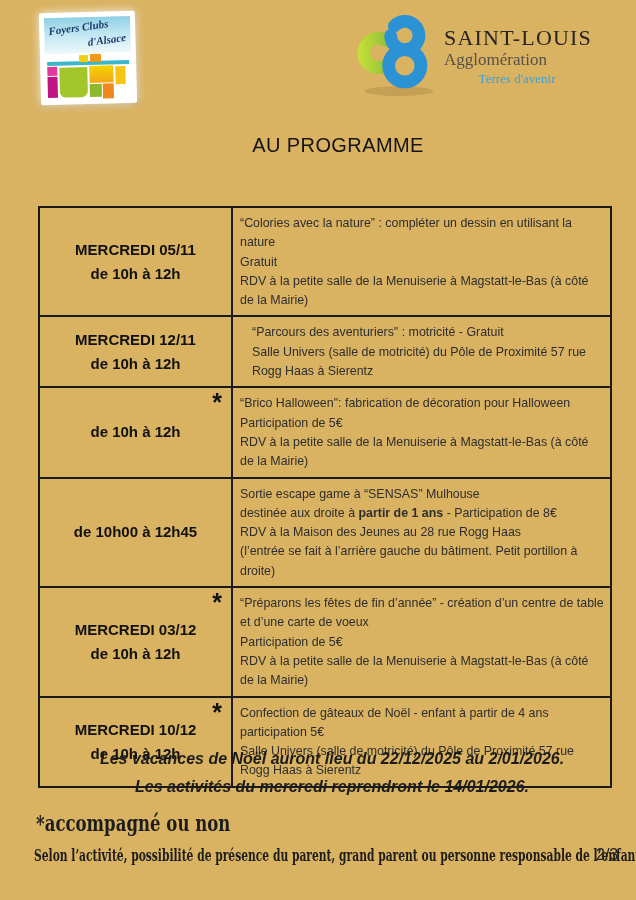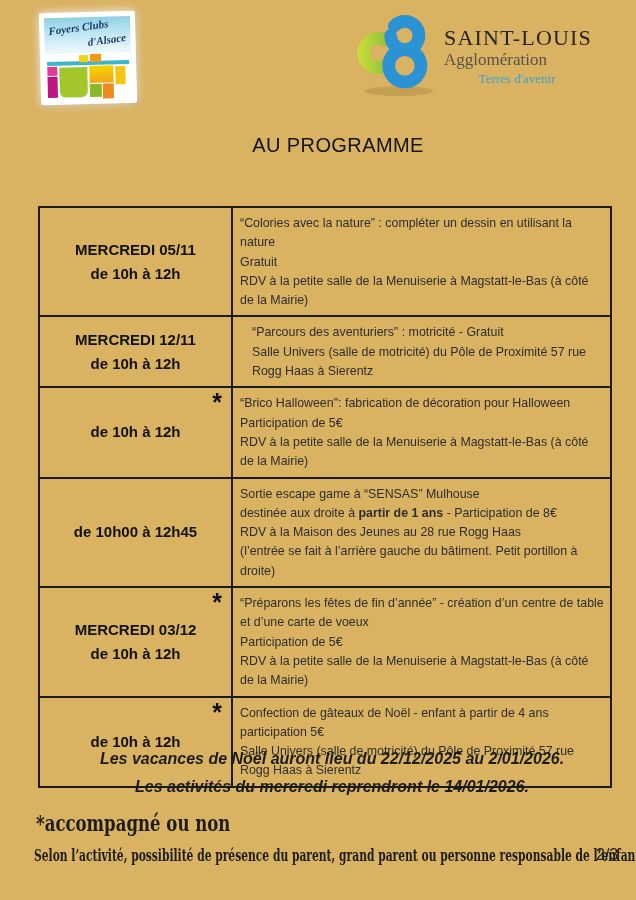--- a/index.html
+++ b/index.html
@@ -214,20 +214,21 @@
         </div>
         <div class="content-cell">
           <div class="line"><span>“Préparons les fêtes de fin d’année” - création d’un centre de table et d’une carte de voeux</span></div>
           <div class="line"><span>Participation de 5€</span></div>
           <div class="line"><span>RDV à la petite salle de la Menuiserie à Magstatt-le-Bas (à côté de la Mairie)</span></div>
         </div>
       </div>
       <div class="trow">
         <div class="date-cell">
           <span class="ast">*</span>
+          <div>MERCREDI 10/12</div>
           <div>de 10h à 12h</div>
         </div>
         <div class="content-cell">
           <div class="line"><span>Confection de gâteaux de Noël - enfant à partir de 4 ans</span></div>
           <div class="line"><span>participation 5€</span></div>
           <div class="line"><span>Salle Univers (salle de motricité) du Pôle de Proximité 57 rue Rogg Haas à Sierentz</span></div>
         </div>
       </div>
     </div>
 

